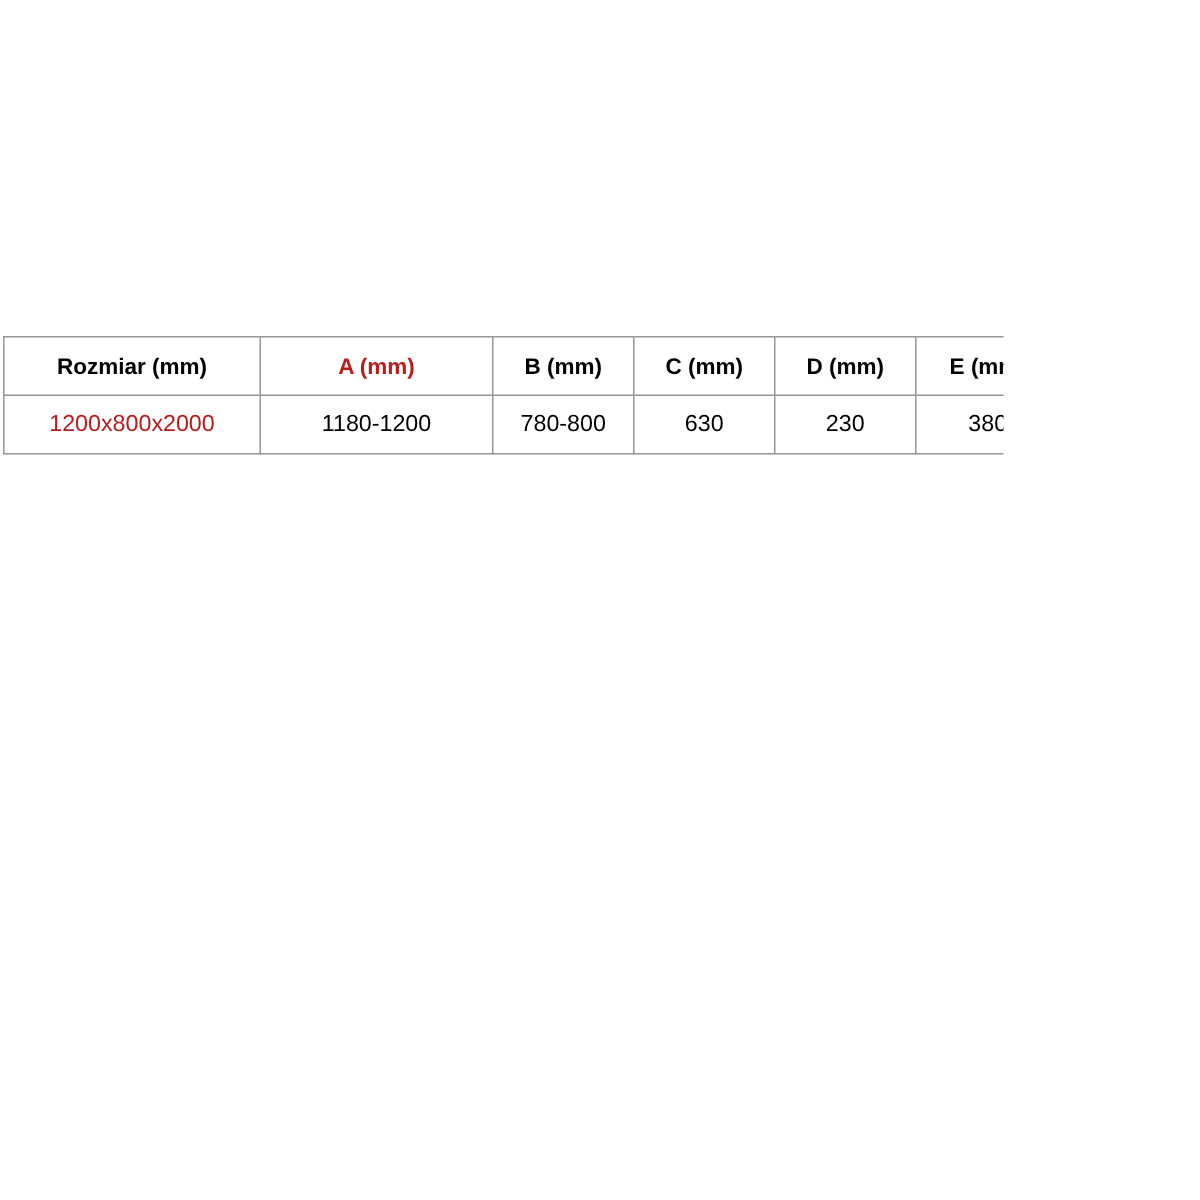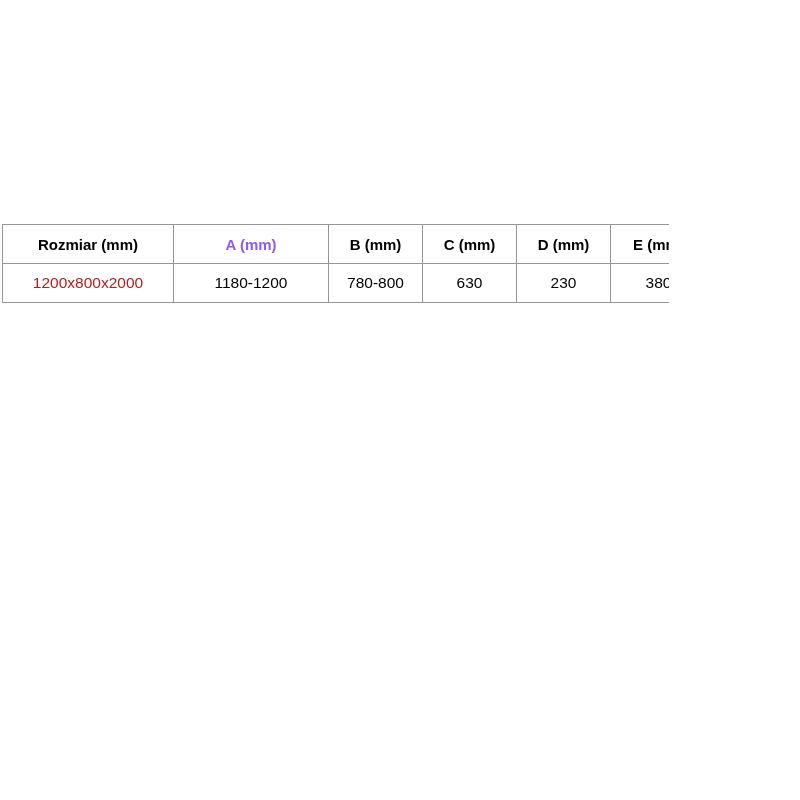--- a/index.html
+++ b/index.html
@@ -56,21 +56,21 @@
         <col style="width: 155px;">
         <col style="width: 94px;">
         <col style="width: 94px;">
         <col style="width: 94px;">
         <col style="width: 96px;">
         <col style="width: 91px;">
       </colgroup>
     <thead id="spec-thead">
         <tr>
           <th style="border-color: rgb(150, 150, 150); color: rgb(0, 0, 0);">Rozmiar (mm)</th>
-          <th style="border-color: rgb(150, 150, 150); color: #8b5cf6;">A (mm)</th>
+          <th style="border-color: rgb(150, 150, 150); color: #b91c1c;">A (mm)</th>
           <th style="border-color: rgb(150, 150, 150); color: rgb(0, 0, 0);">B (mm)</th>
           <th style="border-color: rgb(150, 150, 150); color: rgb(0, 0, 0); margin-left: 46px;">C (mm)</th>
           <th style="border-color: rgb(150, 150, 150); color: rgb(0, 0, 0);">D (mm)</th>
           <th style="border-color: rgb(150, 150, 150); color: rgb(0, 0, 0);">E (mm)</th>
           <th style="border-color: rgb(150, 150, 150); color: #1d4ed8;">X (mm)</th>
         </tr>
       </thead>
     <tbody id="spec-tbody">
         <tr>
           <td style="border-color: rgb(150, 150, 150); color: #b91c1c;">1200x800x2000</td>

